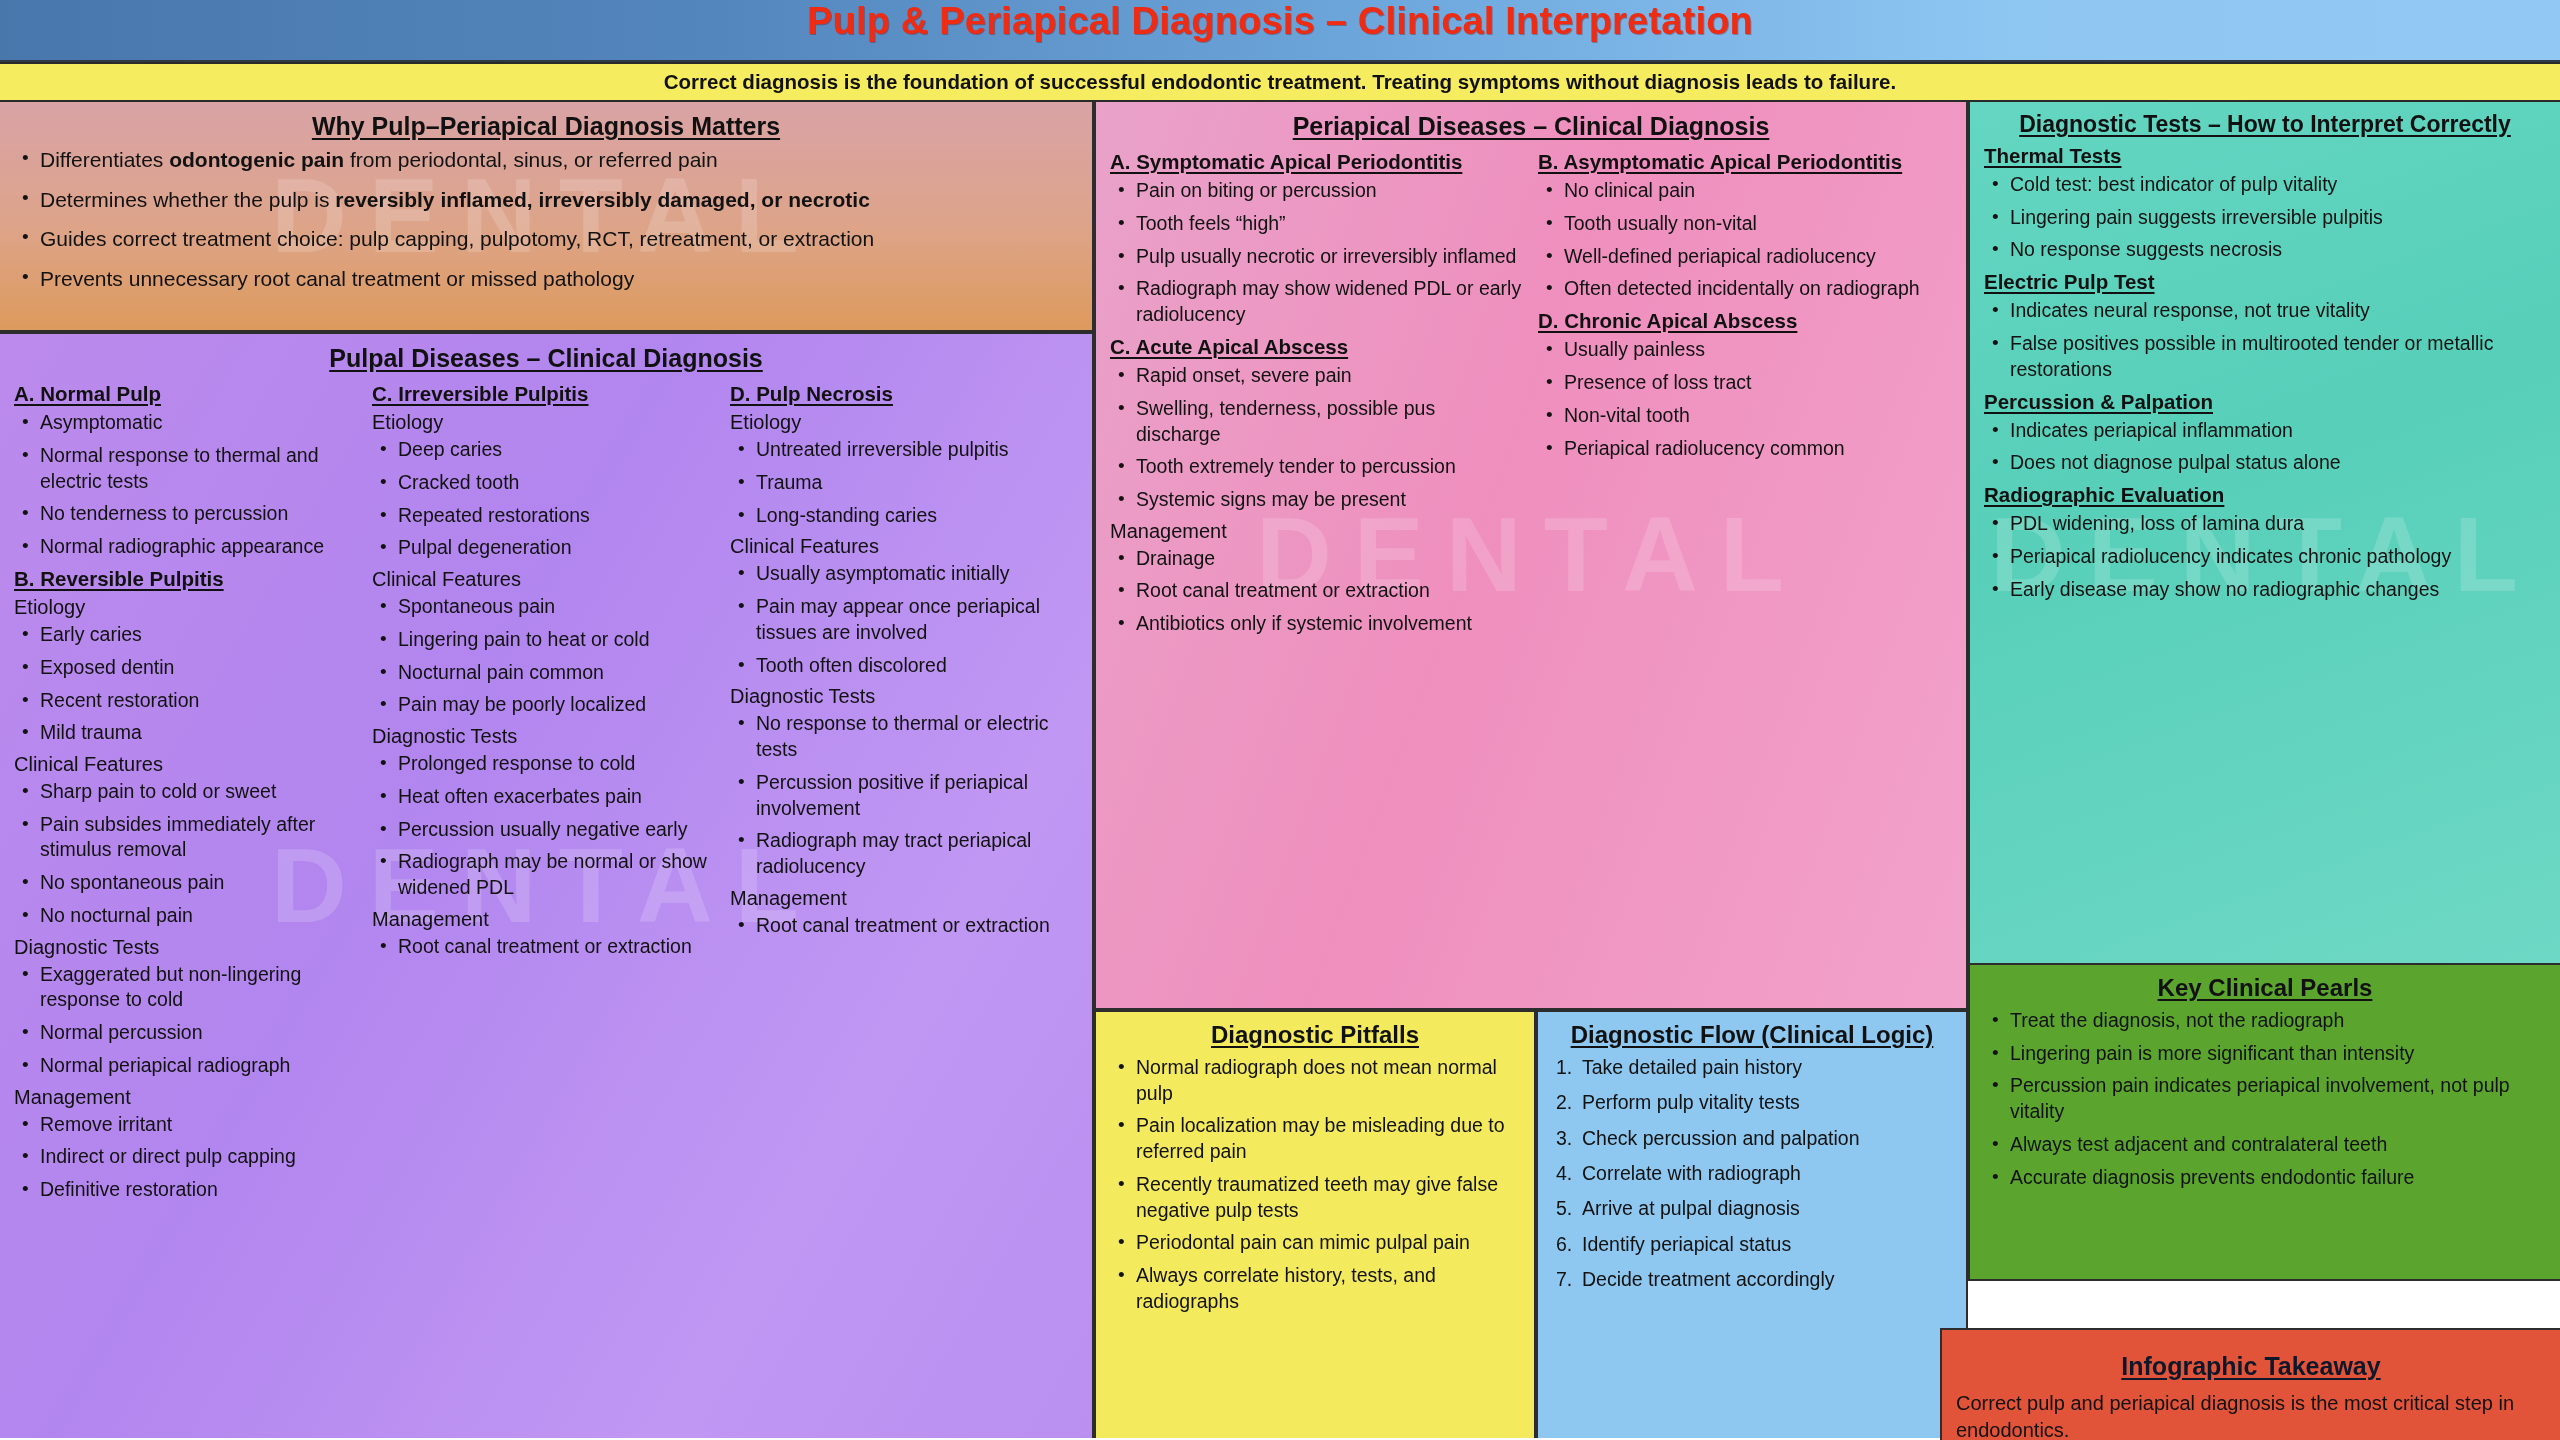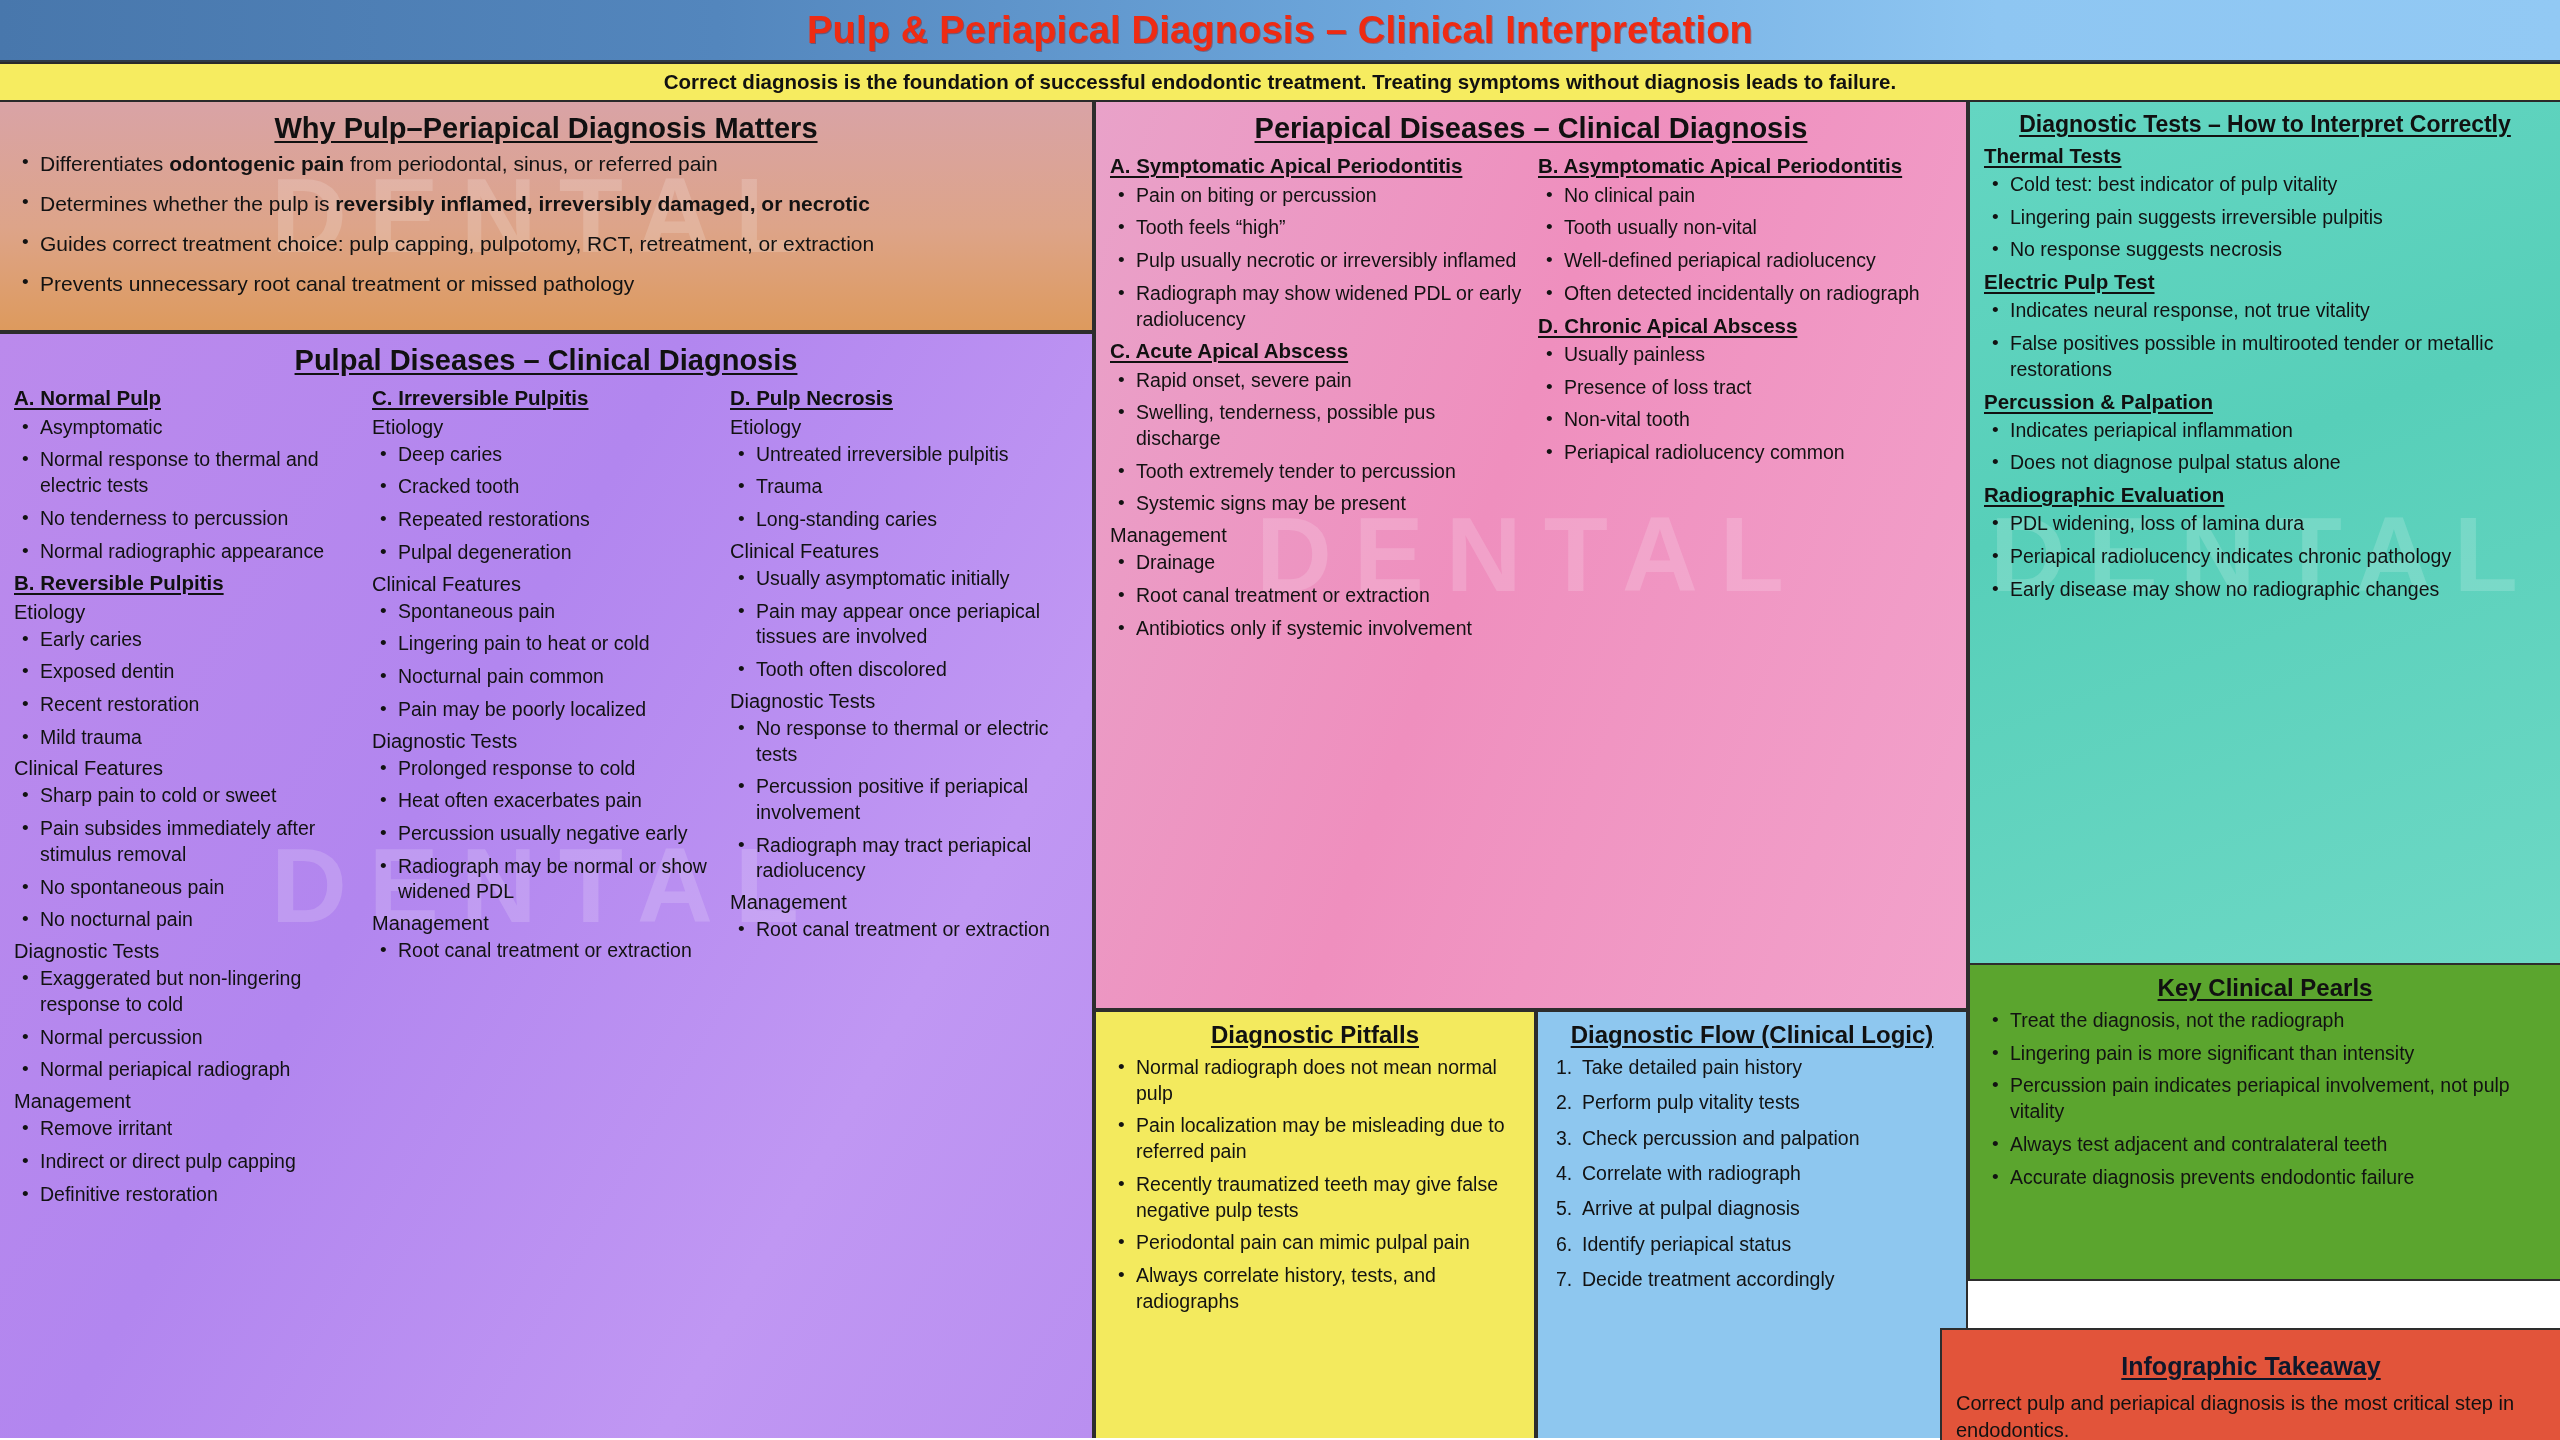--- a/index.html
+++ b/index.html
@@ -13,21 +13,21 @@
     position: relative;
     width: 2560px; height: 1440px;
     display: flex; flex-direction: column;
   }
 
   
   .header-bar {
     height: 62px;
     background: linear-gradient(to right, #4877ac 0%, #5386bd 28%, #6ea8dd 55%, #8ec6f2 78%, #92c9f4 100%);
     border-bottom: 2px solid #2e3a45;
-    display: flex; align-items: center; justify-content: center;
+    display: flex; justify-content: center;
     flex: 0 0 62px;
   }
   .header-title {
     color: #ee2b13;
     font-size: 38px;
     font-weight: bold;
     letter-spacing: 0.2px;
     text-shadow: 1px 1px 0 rgba(120,0,0,.35);
     white-space: nowrap;
   }
@@ -52,21 +52,21 @@
 
   .panel {
     position: absolute;
     border: 2px solid #2d2d2d;
     overflow: hidden;
   }
   .panel-inner { position: relative; z-index: 2; padding: 10px 14px 8px 14px; height: 100%; }
 
   .panel-title {
     text-align: center;
-    font-size: 29px;
+    font-size: 25px;
     font-weight: bold;
     text-decoration: underline;
     text-underline-offset: 3px;
     color: #111;
     margin-bottom: 6px;
     line-height: 1.12;
   }
   .panel-title.small { font-size: 23px; }
 
   .subhead {

